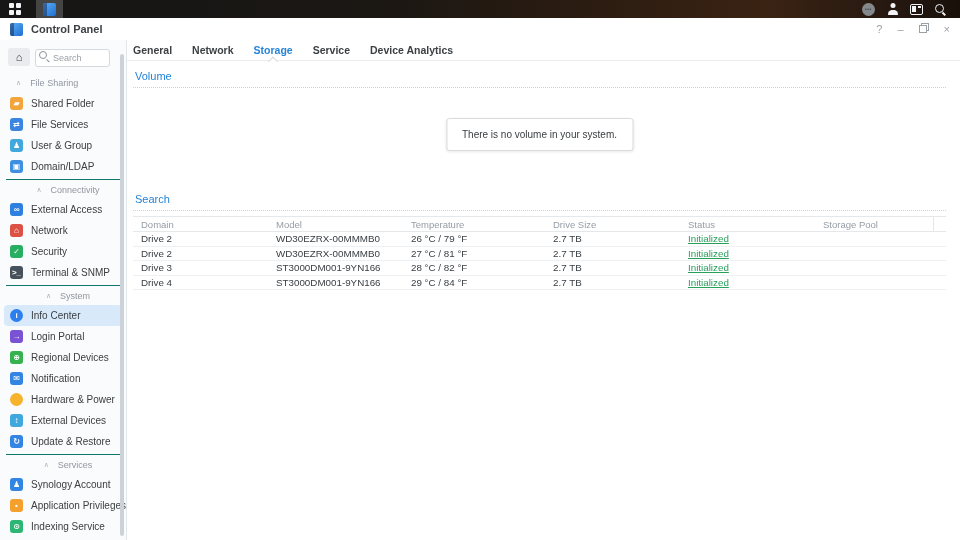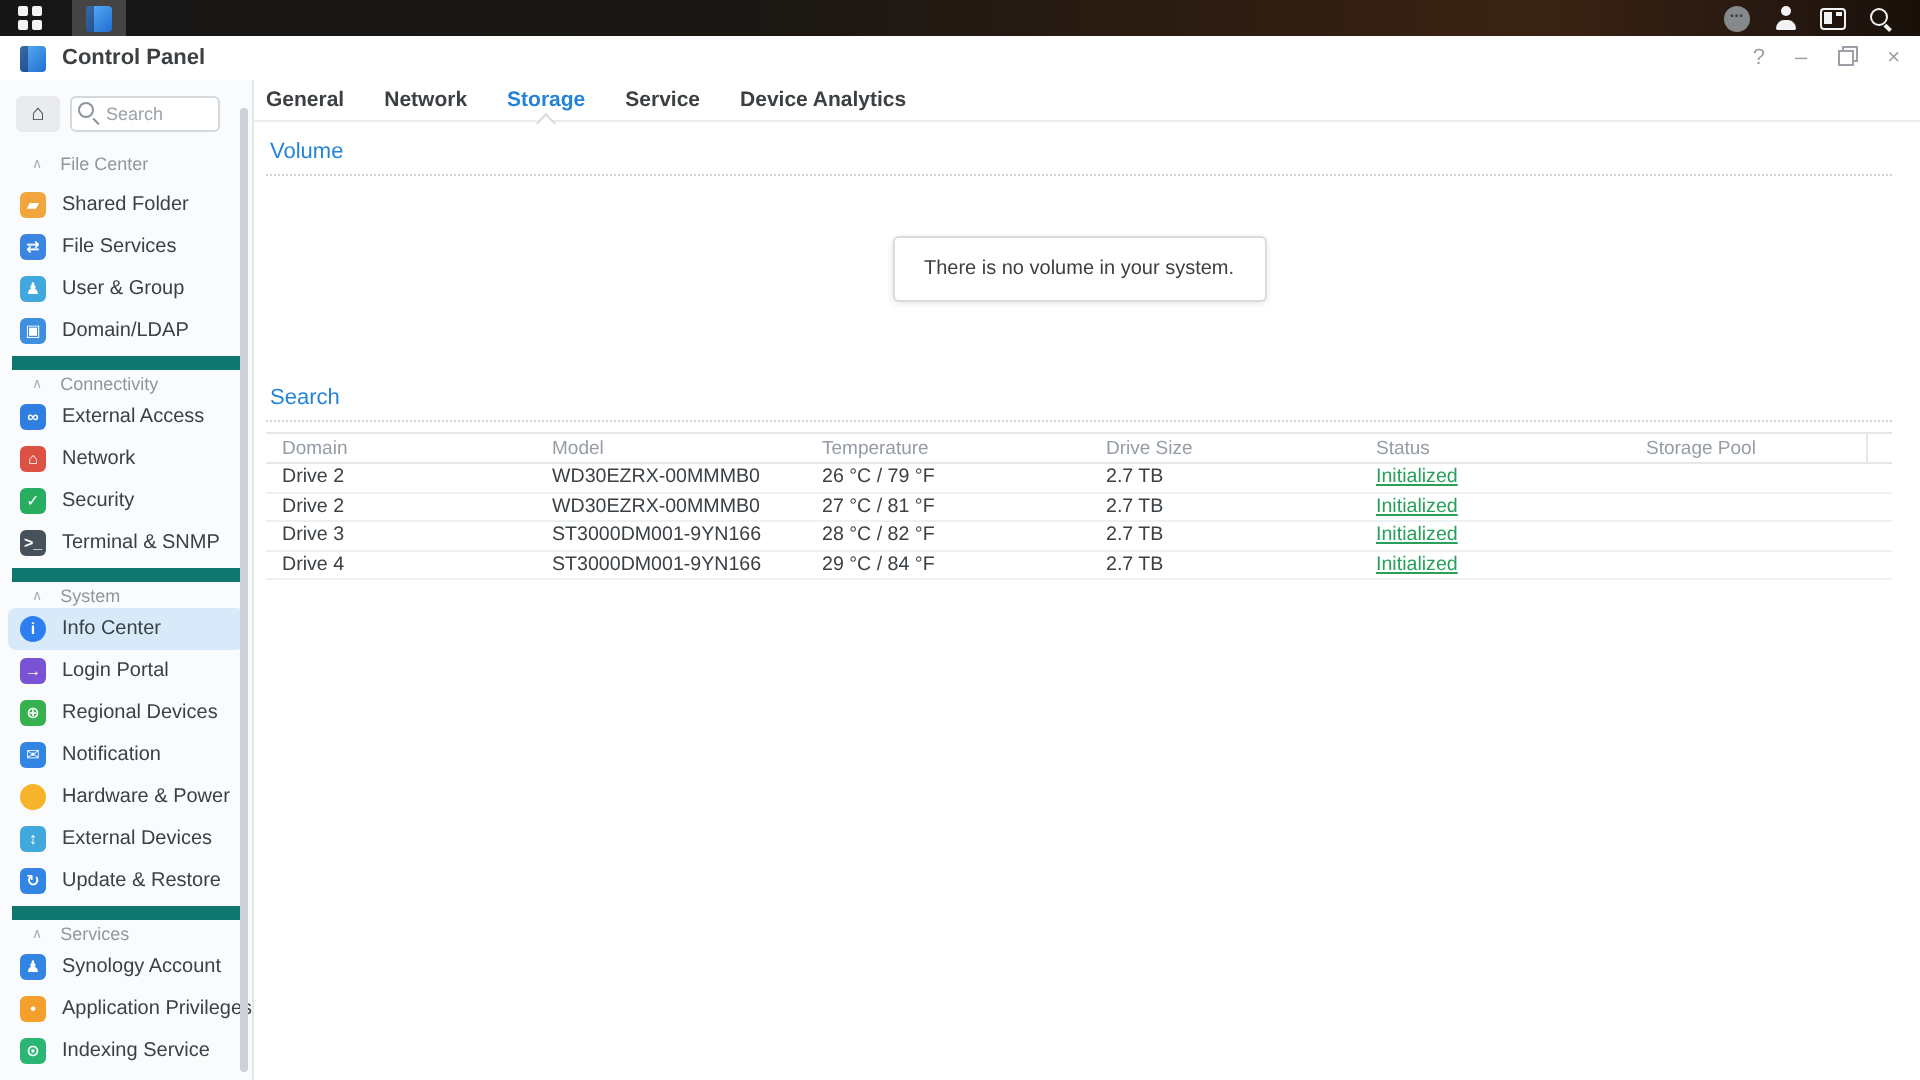--- a/index.html
+++ b/index.html
@@ -67,21 +67,21 @@
       font-family:"Liberation Sans","DejaVu Sans",sans-serif; }
   .search-input::placeholder { color:#9aa1a8; }
   .mini-glass { position:absolute; left:4px; top:4px; width:10px; height:10px; pointer-events:none; }
   .mini-glass::before { content:""; position:absolute; left:0; top:0; width:6px; height:6px;
       border:1.2px solid #8d939c; border-radius:50%; }
   .mini-glass::after { content:""; position:absolute; right:0; bottom:0; width:3.5px; height:1.2px;
       background:#8d939c; transform:rotate(45deg); }
 
   .sb-section-header { height:20px; display:flex; align-items:center; gap:9px;
       padding-left:10px; margin:0 6px; color:#9096a0; font-size:9px; }
-  .sb-section-header.with-divider { border-top:7px solid #0f766e; margin-top:2px; }
+  .sb-section-header.with-divider { border-top:1px solid #0f766e; margin-top:2px;justify-content:center; }
   .sb-chevron { font-size:7px; color:#aab0b8; }
   .sb-item { height:21px; display:flex; align-items:center; gap:8px;
       margin:0 4px; padding-left:6px; border-radius:4px; cursor:pointer; }
   .sb-item.selected { background:#d8eafa; }
   .sb-icon { width:13px; height:13px; border-radius:3px; flex:none; color:#fff;
       font-size:8px; line-height:13px; text-align:center; font-weight:bold; }
   .sb-icon.round { border-radius:50%; }
   .sb-label { font-size:10px; color:#3c4043; white-space:nowrap; }
   .sb-scroll { position:absolute; right:2px; top:14px; bottom:4px; width:4px;
       background:#cdd2d8; border-radius:2px; }
@@ -166,21 +166,21 @@
       <div class="sidebar-top">
         <button class="home-btn">⌂</button>
         <span class="search-wrap">
           <span class="mini-glass"></span>
           <input class="search-input" type="text" placeholder="Search" style="">
         </span>
       </div>
       <div id="sidebar-list">
           <div class="sb-section-header">
             <span class="sb-chevron">∧</span>
-            <span>File Center</span>
+            <span>File Sharing</span>
           </div>
           <div class="sb-item">
             <span class="sb-icon" style="background: rgb(242, 165, 60);">▰</span>
             <span class="sb-label">Shared Folder</span>
           </div>
           <div class="sb-item">
             <span class="sb-icon" style="background: rgb(58, 133, 224);">⇄</span>
             <span class="sb-label">File Services</span>
           </div>
           <div class="sb-item">

